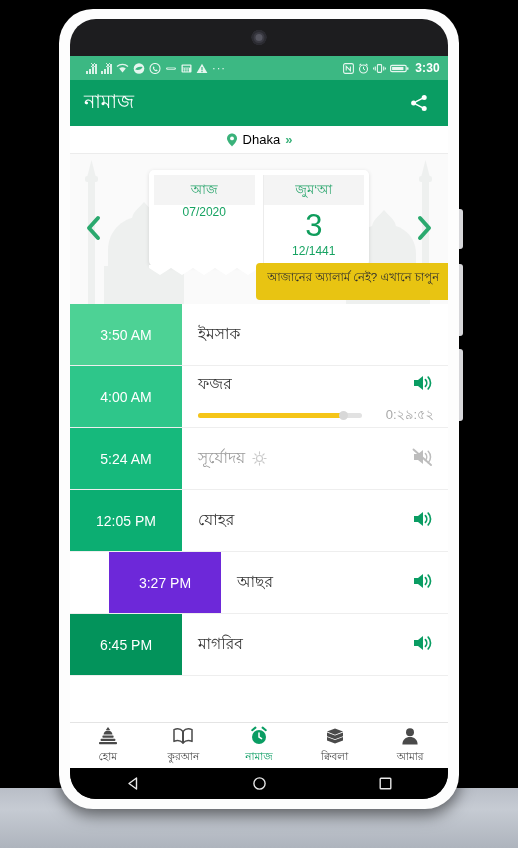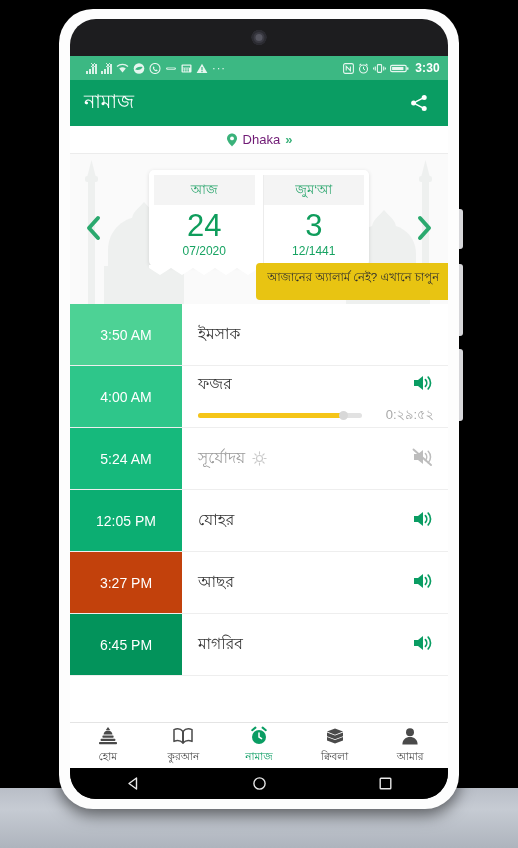--- a/index.html
+++ b/index.html
@@ -155,21 +155,21 @@
     height: 27px;
     background: #ffffff;
     display: flex;
     align-items: center;
     justify-content: center;
     gap: 5px;
     border-bottom: 1px solid #ececec;
     cursor: pointer;
   }
   #location-name {
-    color: #701a75;
+    color: #000000;
     font-size: 13px;
   }
   #location-chevrons {
     color: #3ab27a;
     font-size: 13px;
     font-weight: bold;
   }
 
   
   #hero {
@@ -547,21 +547,20 @@
           <svg width="18" height="26" viewBox="0 0 18 26">
             <path d="M4 3 L13 13 L4 23" stroke="#2aa96e" stroke-width="4" fill="none" stroke-linecap="round" stroke-linejoin="round"></path>
           </svg>
         </div>
 
         <div id="date-card">
           <div id="date-card-paper">
             <div id="date-card-grid">
               <div class="date-col">
                 <div class="date-head">আজ</div>
-                <div class="date-num">24</div>
                 <div class="date-sub">07/2020</div>
               </div>
               <div class="date-col">
                 <div class="date-head">জুম‘আ</div>
                 <div class="date-num">3</div>
                 <div class="date-sub">12/1441</div>
               </div>
             </div>
           </div>
           <svg id="card-torn" viewBox="0 0 220 11" preserveAspectRatio="none">
@@ -637,21 +636,21 @@
                 <div class="p-spacer"></div>
                 <div style="cursor: pointer;"><svg width="22" height="20" viewBox="0 0 22 20">
                     <path d="M2 7 L6 7 L11 3 L11 17 L6 13 L2 13 Z" fill="#0a9d63"></path>
                     <path d="M13.4 6.6 A5 5 0 0 1 13.4 13.4" stroke="#0a9d63" stroke-width="1.7" fill="none" stroke-linecap="round"></path>
                     <path d="M16.2 4.2 A8.4 8.4 0 0 1 16.2 15.8" stroke="#0a9d63" stroke-width="1.7" fill="none" stroke-linecap="round"></path>
                   </svg></div>
               </div>
             </div>
           </div>
           <div class="prayer-row">
-            <div class="p-time" style="background: #c2410c;">3:27 PM</div>
+            <div class="p-time" style="background: #6d28d9; margin-left: 39px;">3:27 PM</div>
             <div class="p-body">
               <div class="" style="display: flex; align-items: center; width: 100%;">
                 <span class="p-name">আছর</span>
                 <div class="p-spacer"></div>
                 <div style="cursor: pointer;"><svg width="22" height="20" viewBox="0 0 22 20">
                     <path d="M2 7 L6 7 L11 3 L11 17 L6 13 L2 13 Z" fill="#0a9d63"></path>
                     <path d="M13.4 6.6 A5 5 0 0 1 13.4 13.4" stroke="#0a9d63" stroke-width="1.7" fill="none" stroke-linecap="round"></path>
                     <path d="M16.2 4.2 A8.4 8.4 0 0 1 16.2 15.8" stroke="#0a9d63" stroke-width="1.7" fill="none" stroke-linecap="round"></path>
                   </svg></div>
               </div>

